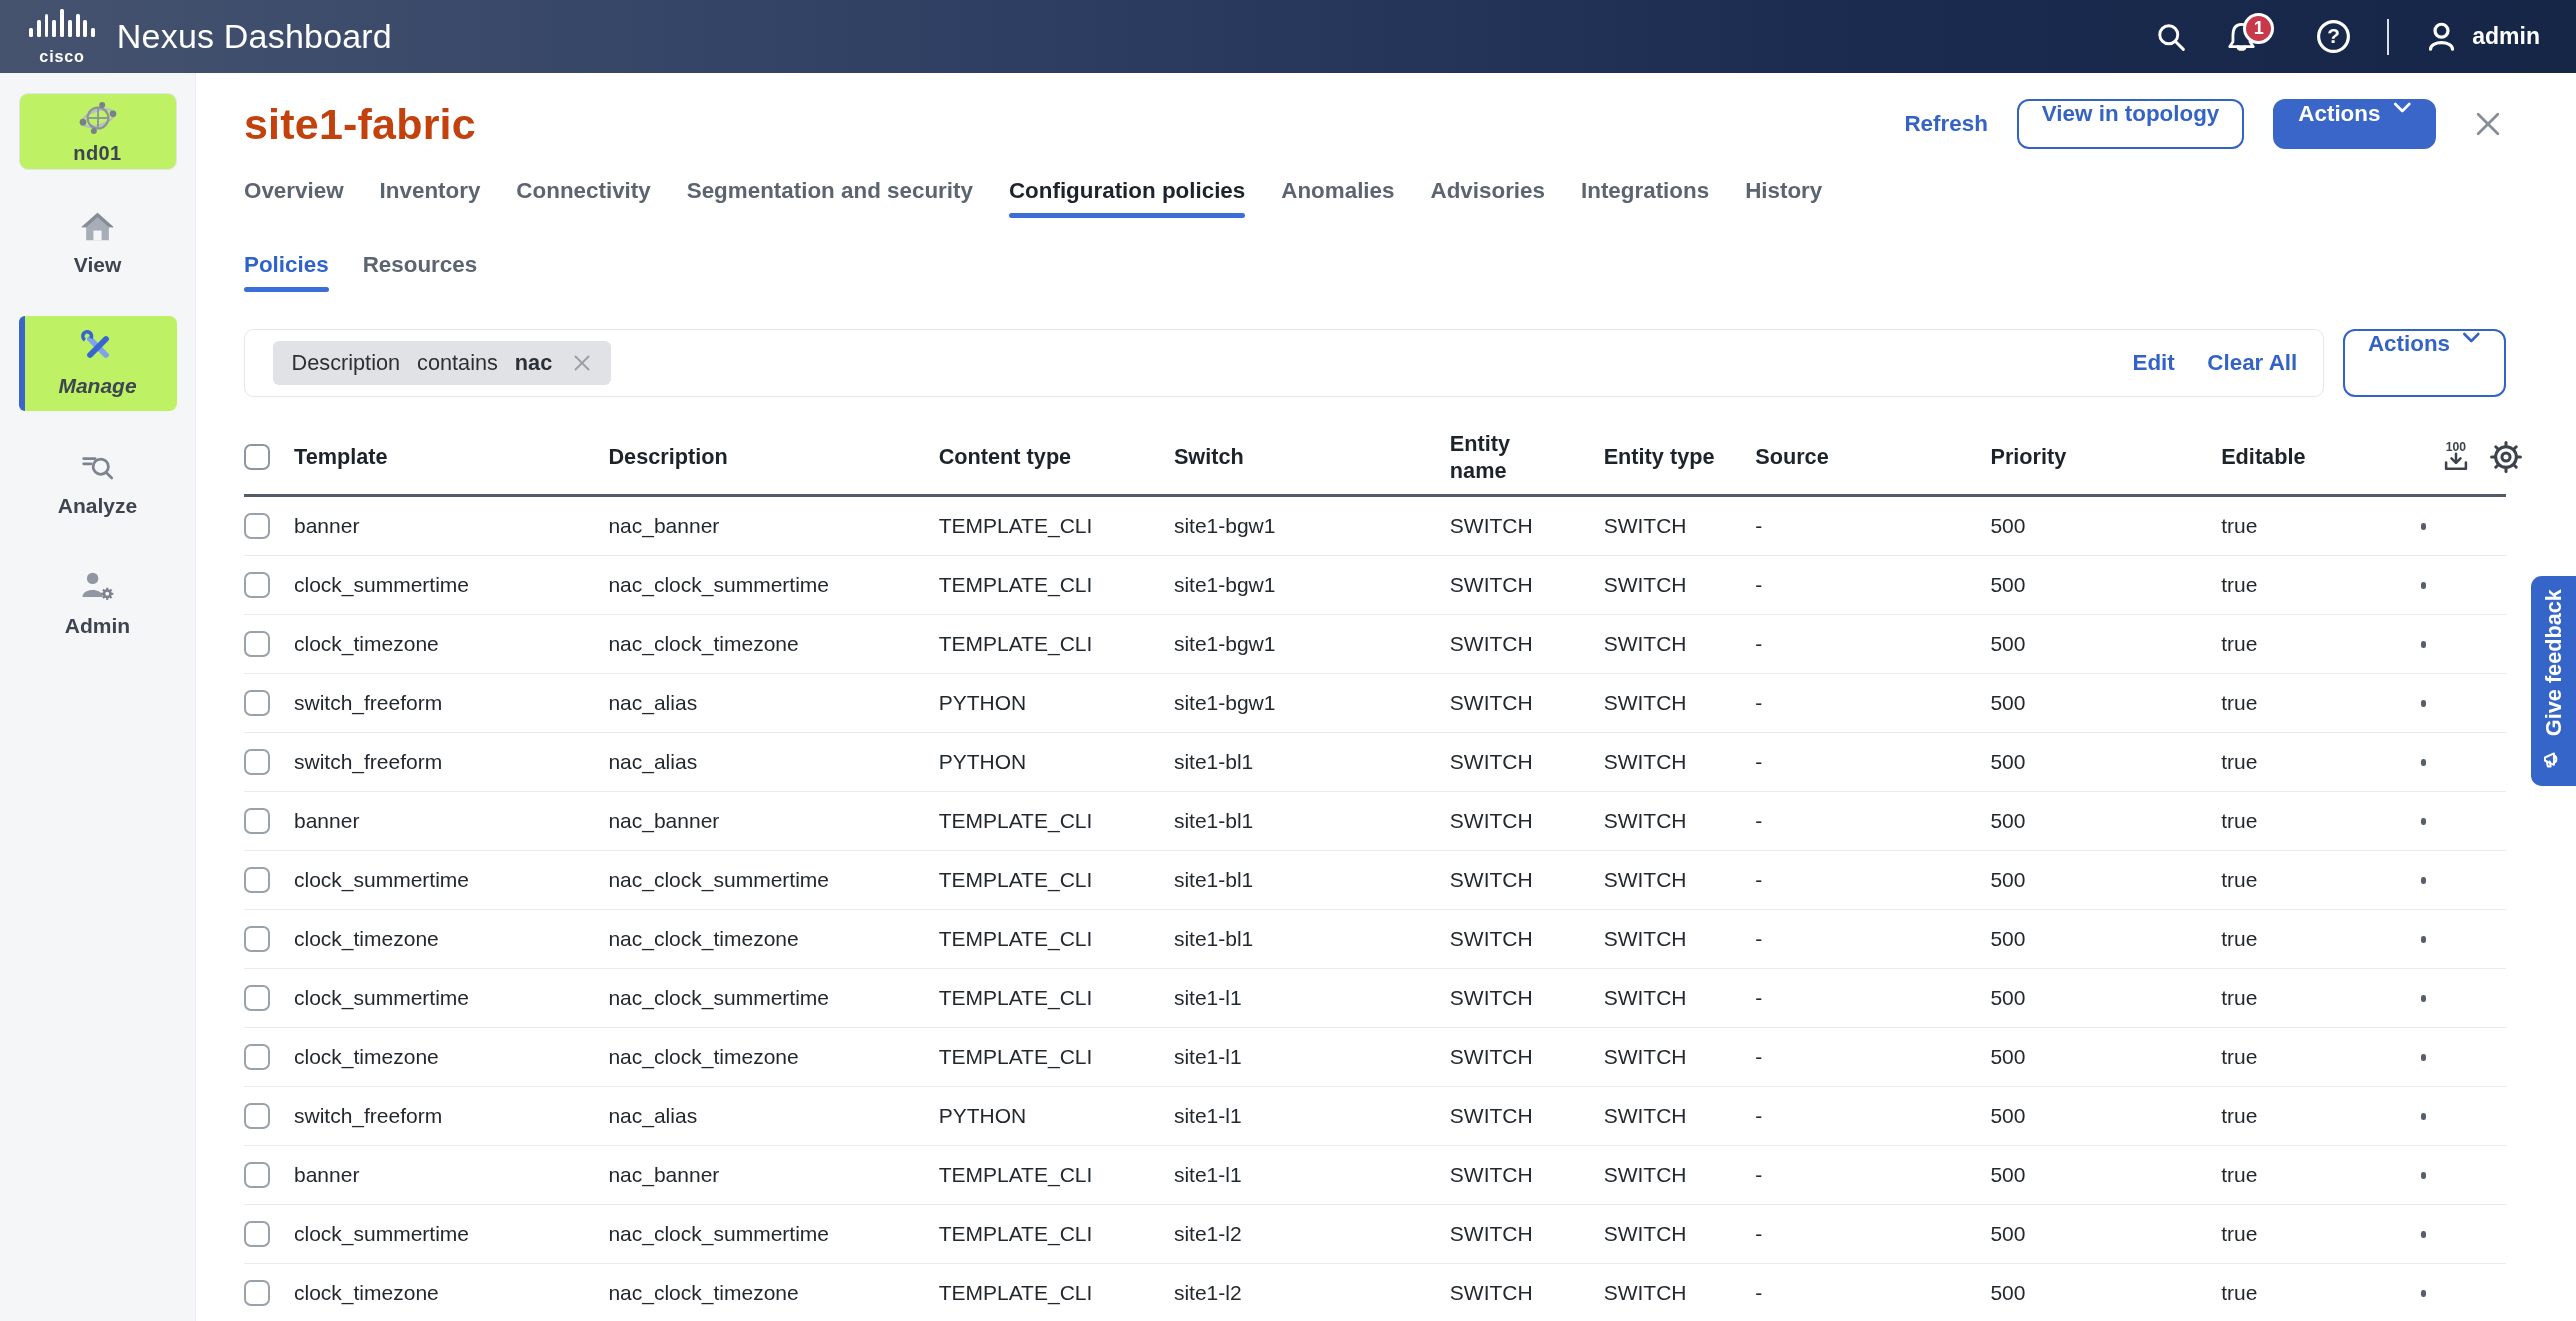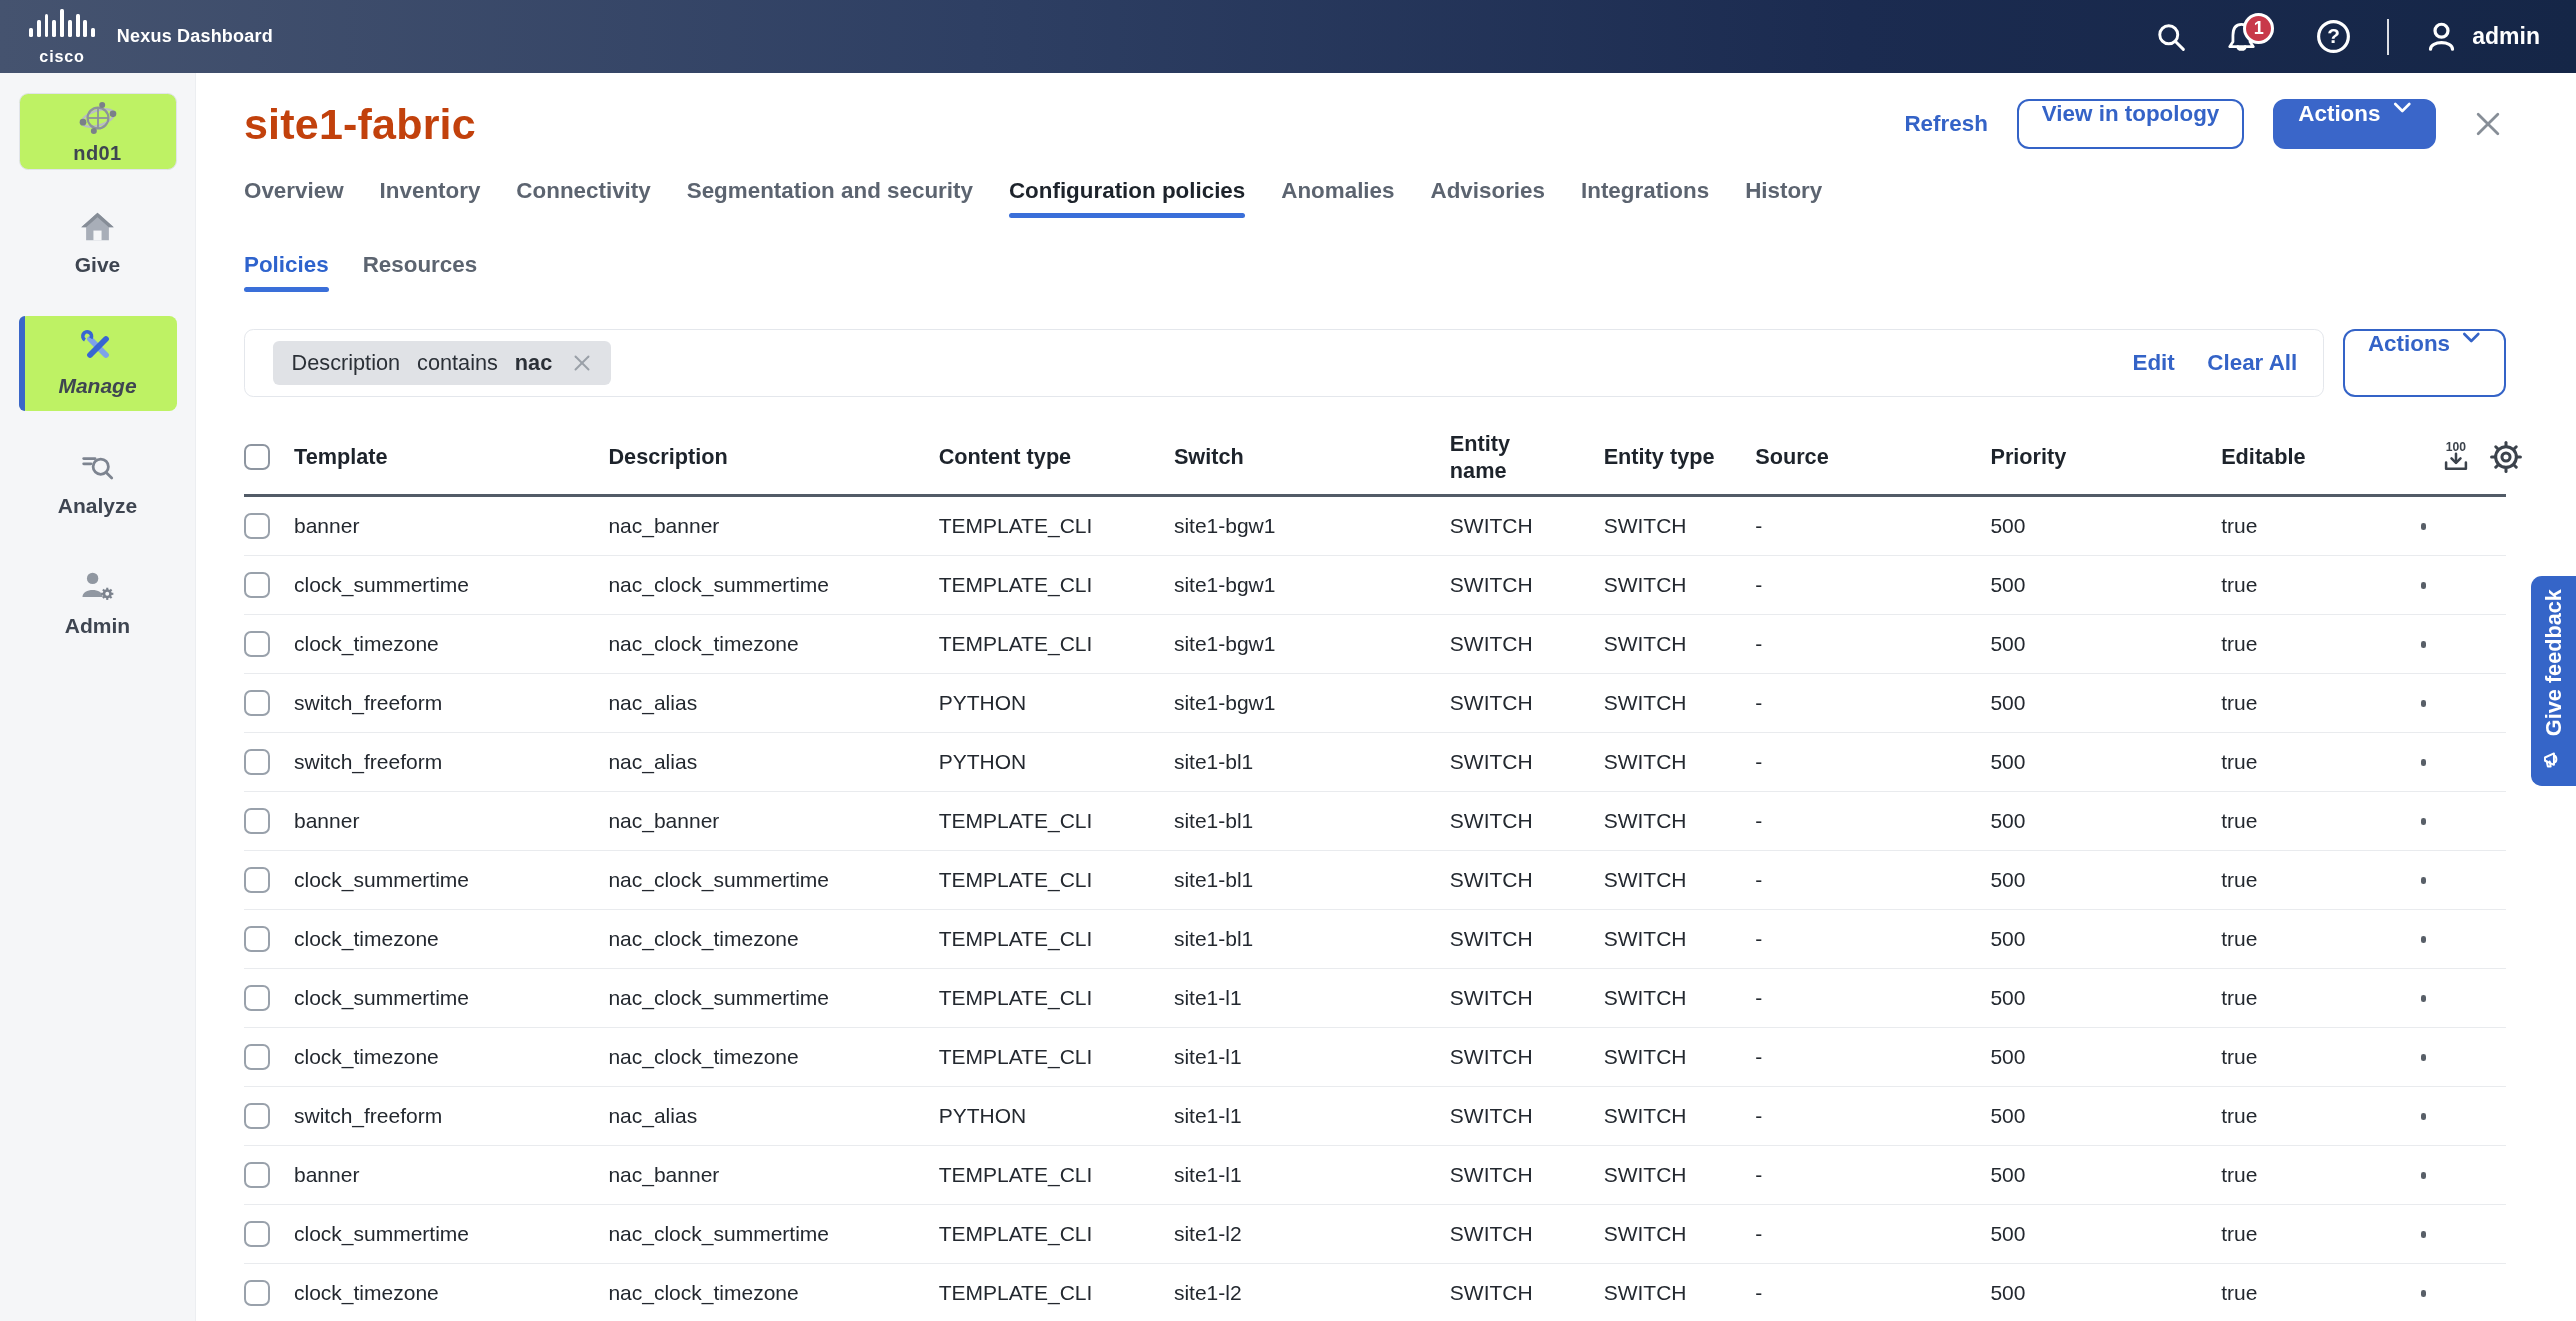--- a/index.html
+++ b/index.html
@@ -22,21 +22,21 @@
   
   .top-header{position:absolute;top:0;left:0;width:2576px;height:73px;
     background:linear-gradient(90deg,#45536f 0%,#31426382 35%,#1b2b50 70%,#152647 100%),#22345a;
     background:linear-gradient(90deg,#45536f 0%,#2e3f63 38%,#1b2b50 72%,#152647 100%);
     display:flex;align-items:center;justify-content:space-between;padding:0 36px 0 29px;}
   .brand{display:flex;align-items:center;gap:21.7px;}
   .cisco-logo{display:flex;flex-direction:column;align-items:center;gap:11px;}
   .cisco-bars{display:flex;align-items:flex-end;gap:3.9px;height:28px;}
   .cisco-bars i{display:block;width:3.9px;background:#fff;border-radius:1.5px;}
   .cisco-text{color:#fff;font-size:16.2px;font-weight:700;letter-spacing:0.8px;line-height:1;}
-  .product-title{color:#fff;font-size:18px;font-weight:700;letter-spacing:0.2px;}
+  .product-title{color:#fff;font-size:34px;font-weight:400;letter-spacing:0.2px;}
   .header-right{display:flex;align-items:center;gap:34px;}
   .hicon{display:flex;align-items:center;justify-content:center;cursor:pointer;}
   .bell-wrap{position:relative;display:flex;align-items:center;}
   .badge{position:absolute;left:20px;top:-4.6px;min-width:31px;height:31px;border-radius:15.5px;
     background:var(--badge-red);border:3.1px solid #fff;color:#fff;font-size:18px;font-weight:700;
     display:flex;align-items:center;justify-content:center;}
   .hdivider{width:1.5px;height:36px;background:rgba(255,255,255,.85);}
   .user{display:flex;align-items:center;gap:12.4px;color:#fff;font-size:23px;font-weight:600;}
 
   
@@ -175,21 +175,21 @@
     </svg>
     <div class="lbl">nd01</div>
   </div>
 
   <div class="side-item">
     <svg width="39" height="39" viewBox="0 0 48 48">
       <path d="M24 7 L44 25 L38 25 L38 41 L10 41 L10 25 L4 25 Z" fill="#a8aeb8"></path>
       <path d="M24 7 L44 25 L38 25 L24 12.5 L10 25 L4 25 Z" fill="#868d97"></path>
       <rect x="19" y="29" width="10" height="12" fill="#f5f6f8"></rect>
     </svg>
-    <div class="lbl">Give</div>
+    <div class="lbl">View</div>
   </div>
 
   <div class="side-item active">
     <svg width="40" height="40" viewBox="0 0 48 48">
       <g transform="rotate(45 24 24)">
           <rect x="7" y="20.5" width="34" height="7" rx="3.5" fill="#7da3ea"></rect>
         </g>
       <g transform="rotate(-45 24 24)">
           <rect x="7" y="20.5" width="34" height="7" rx="3.5" fill="#3766d3"></rect>
         </g>

